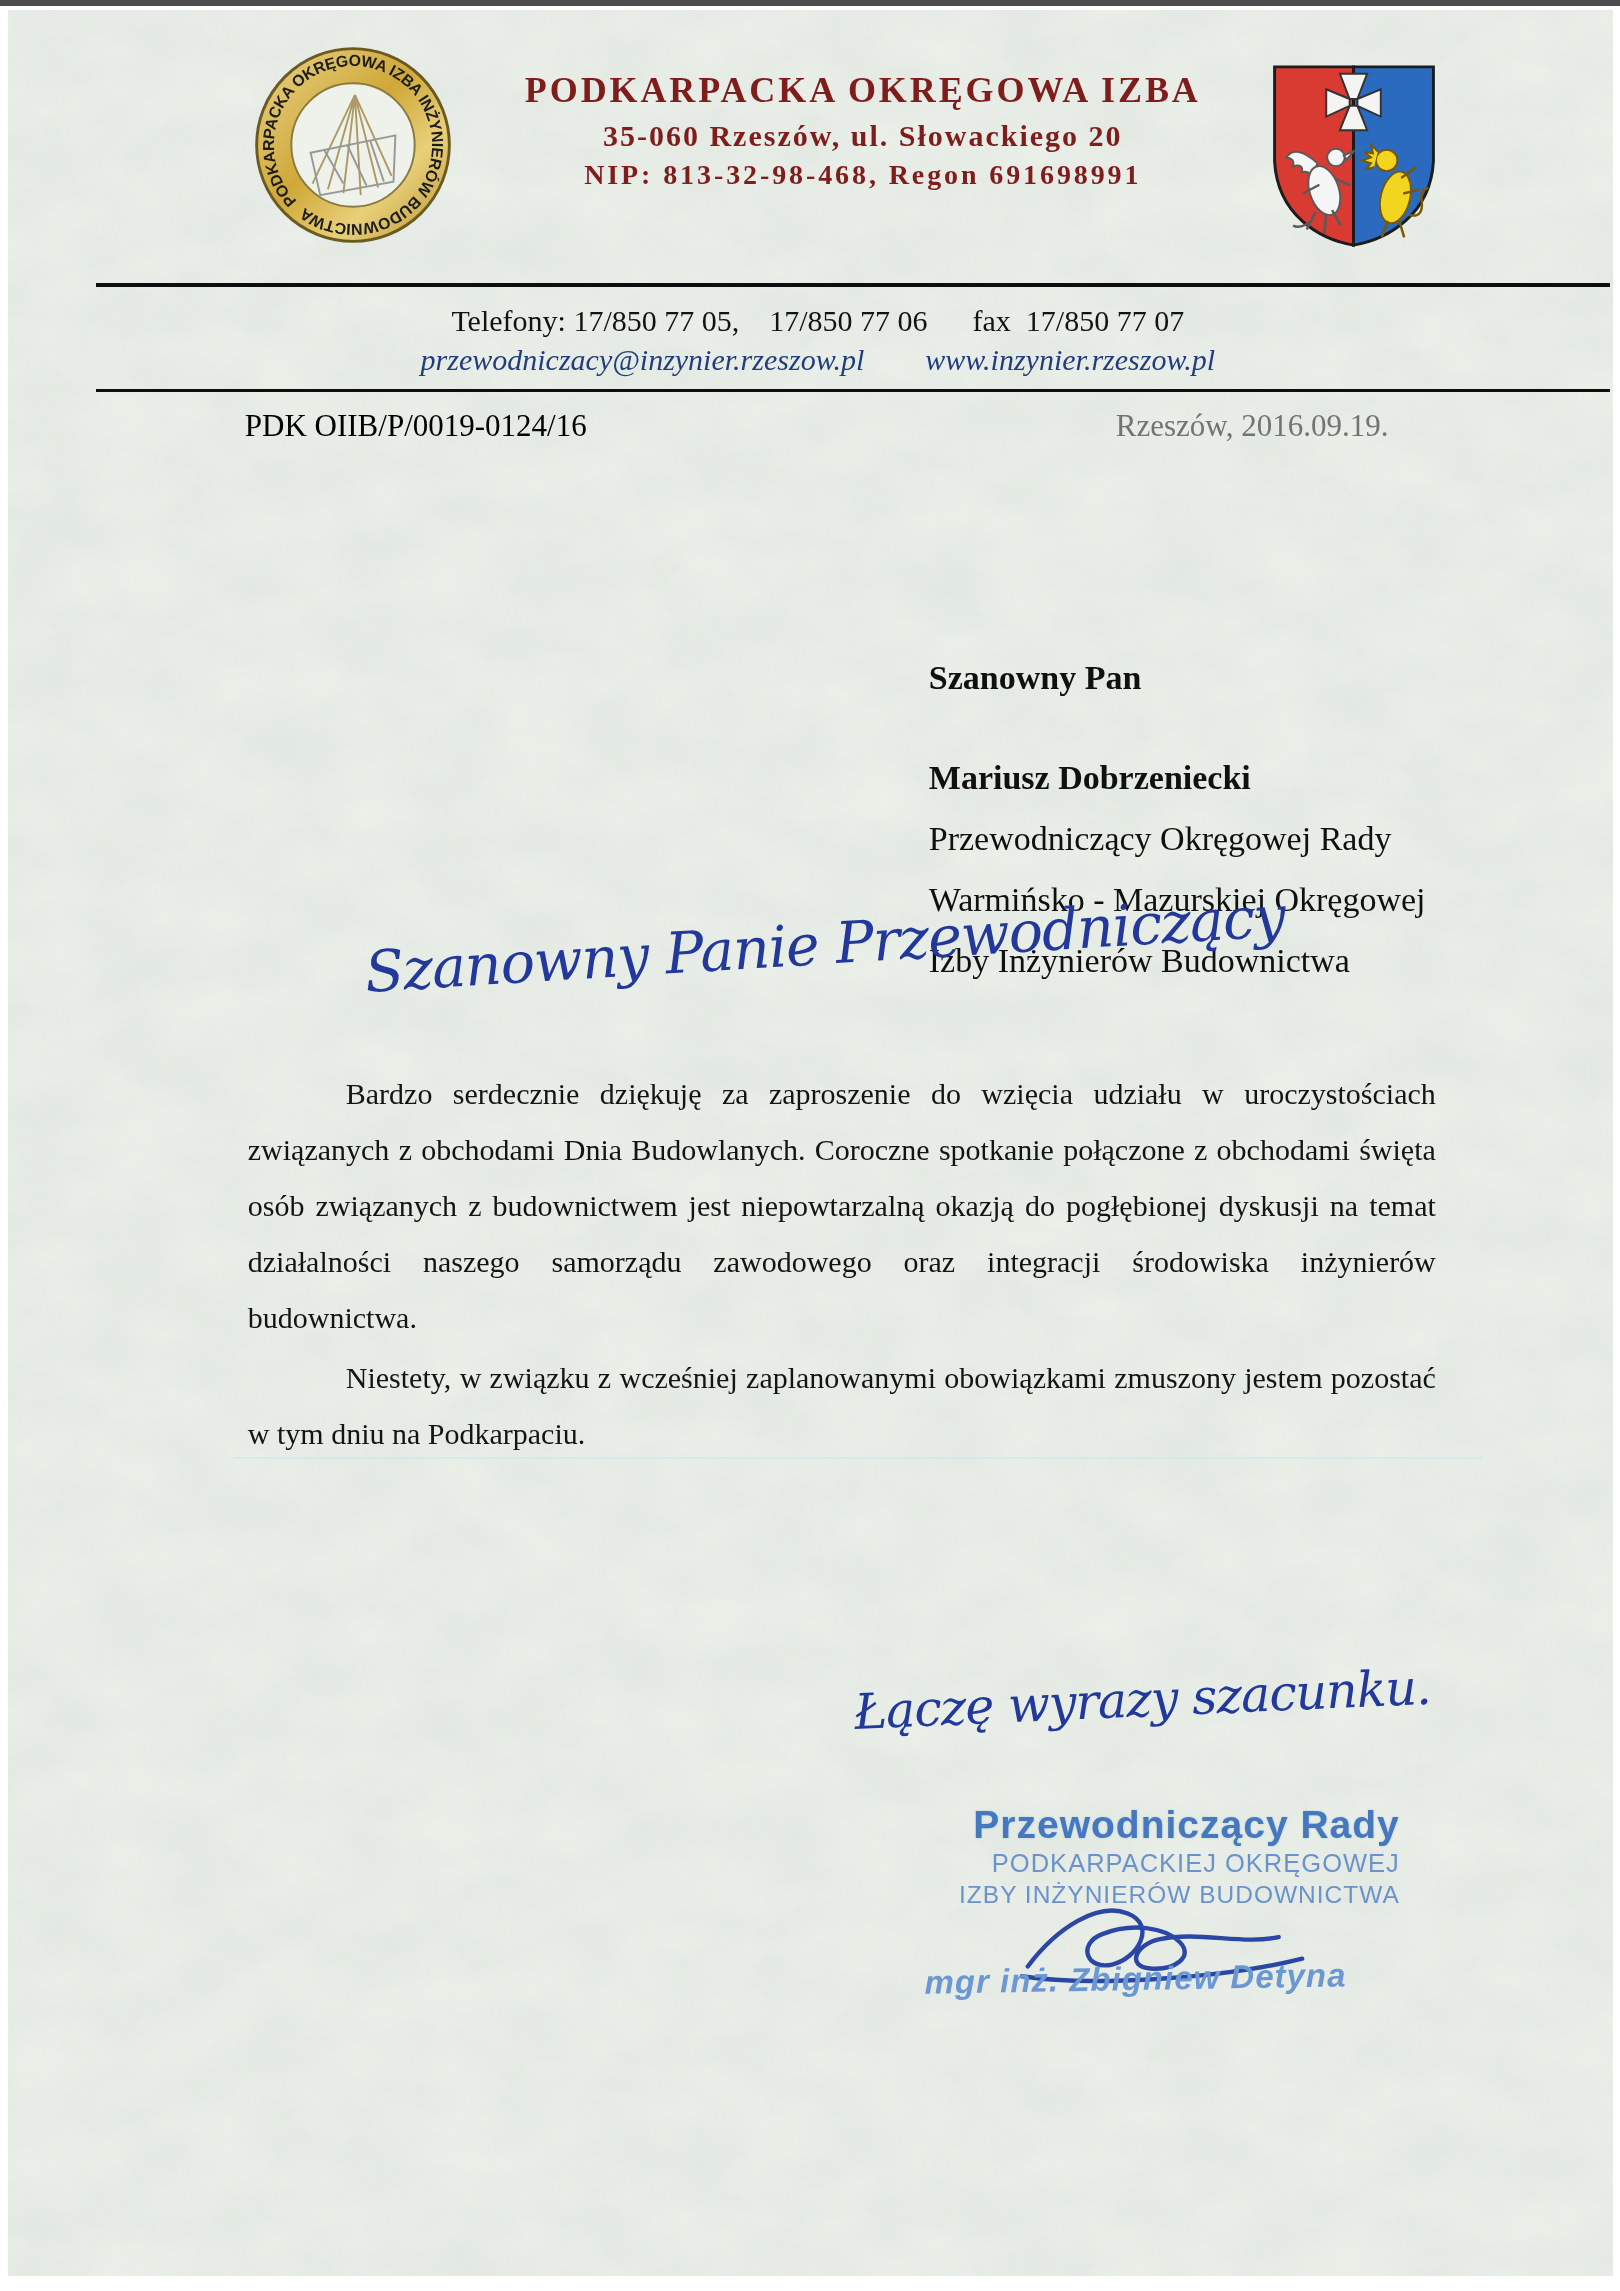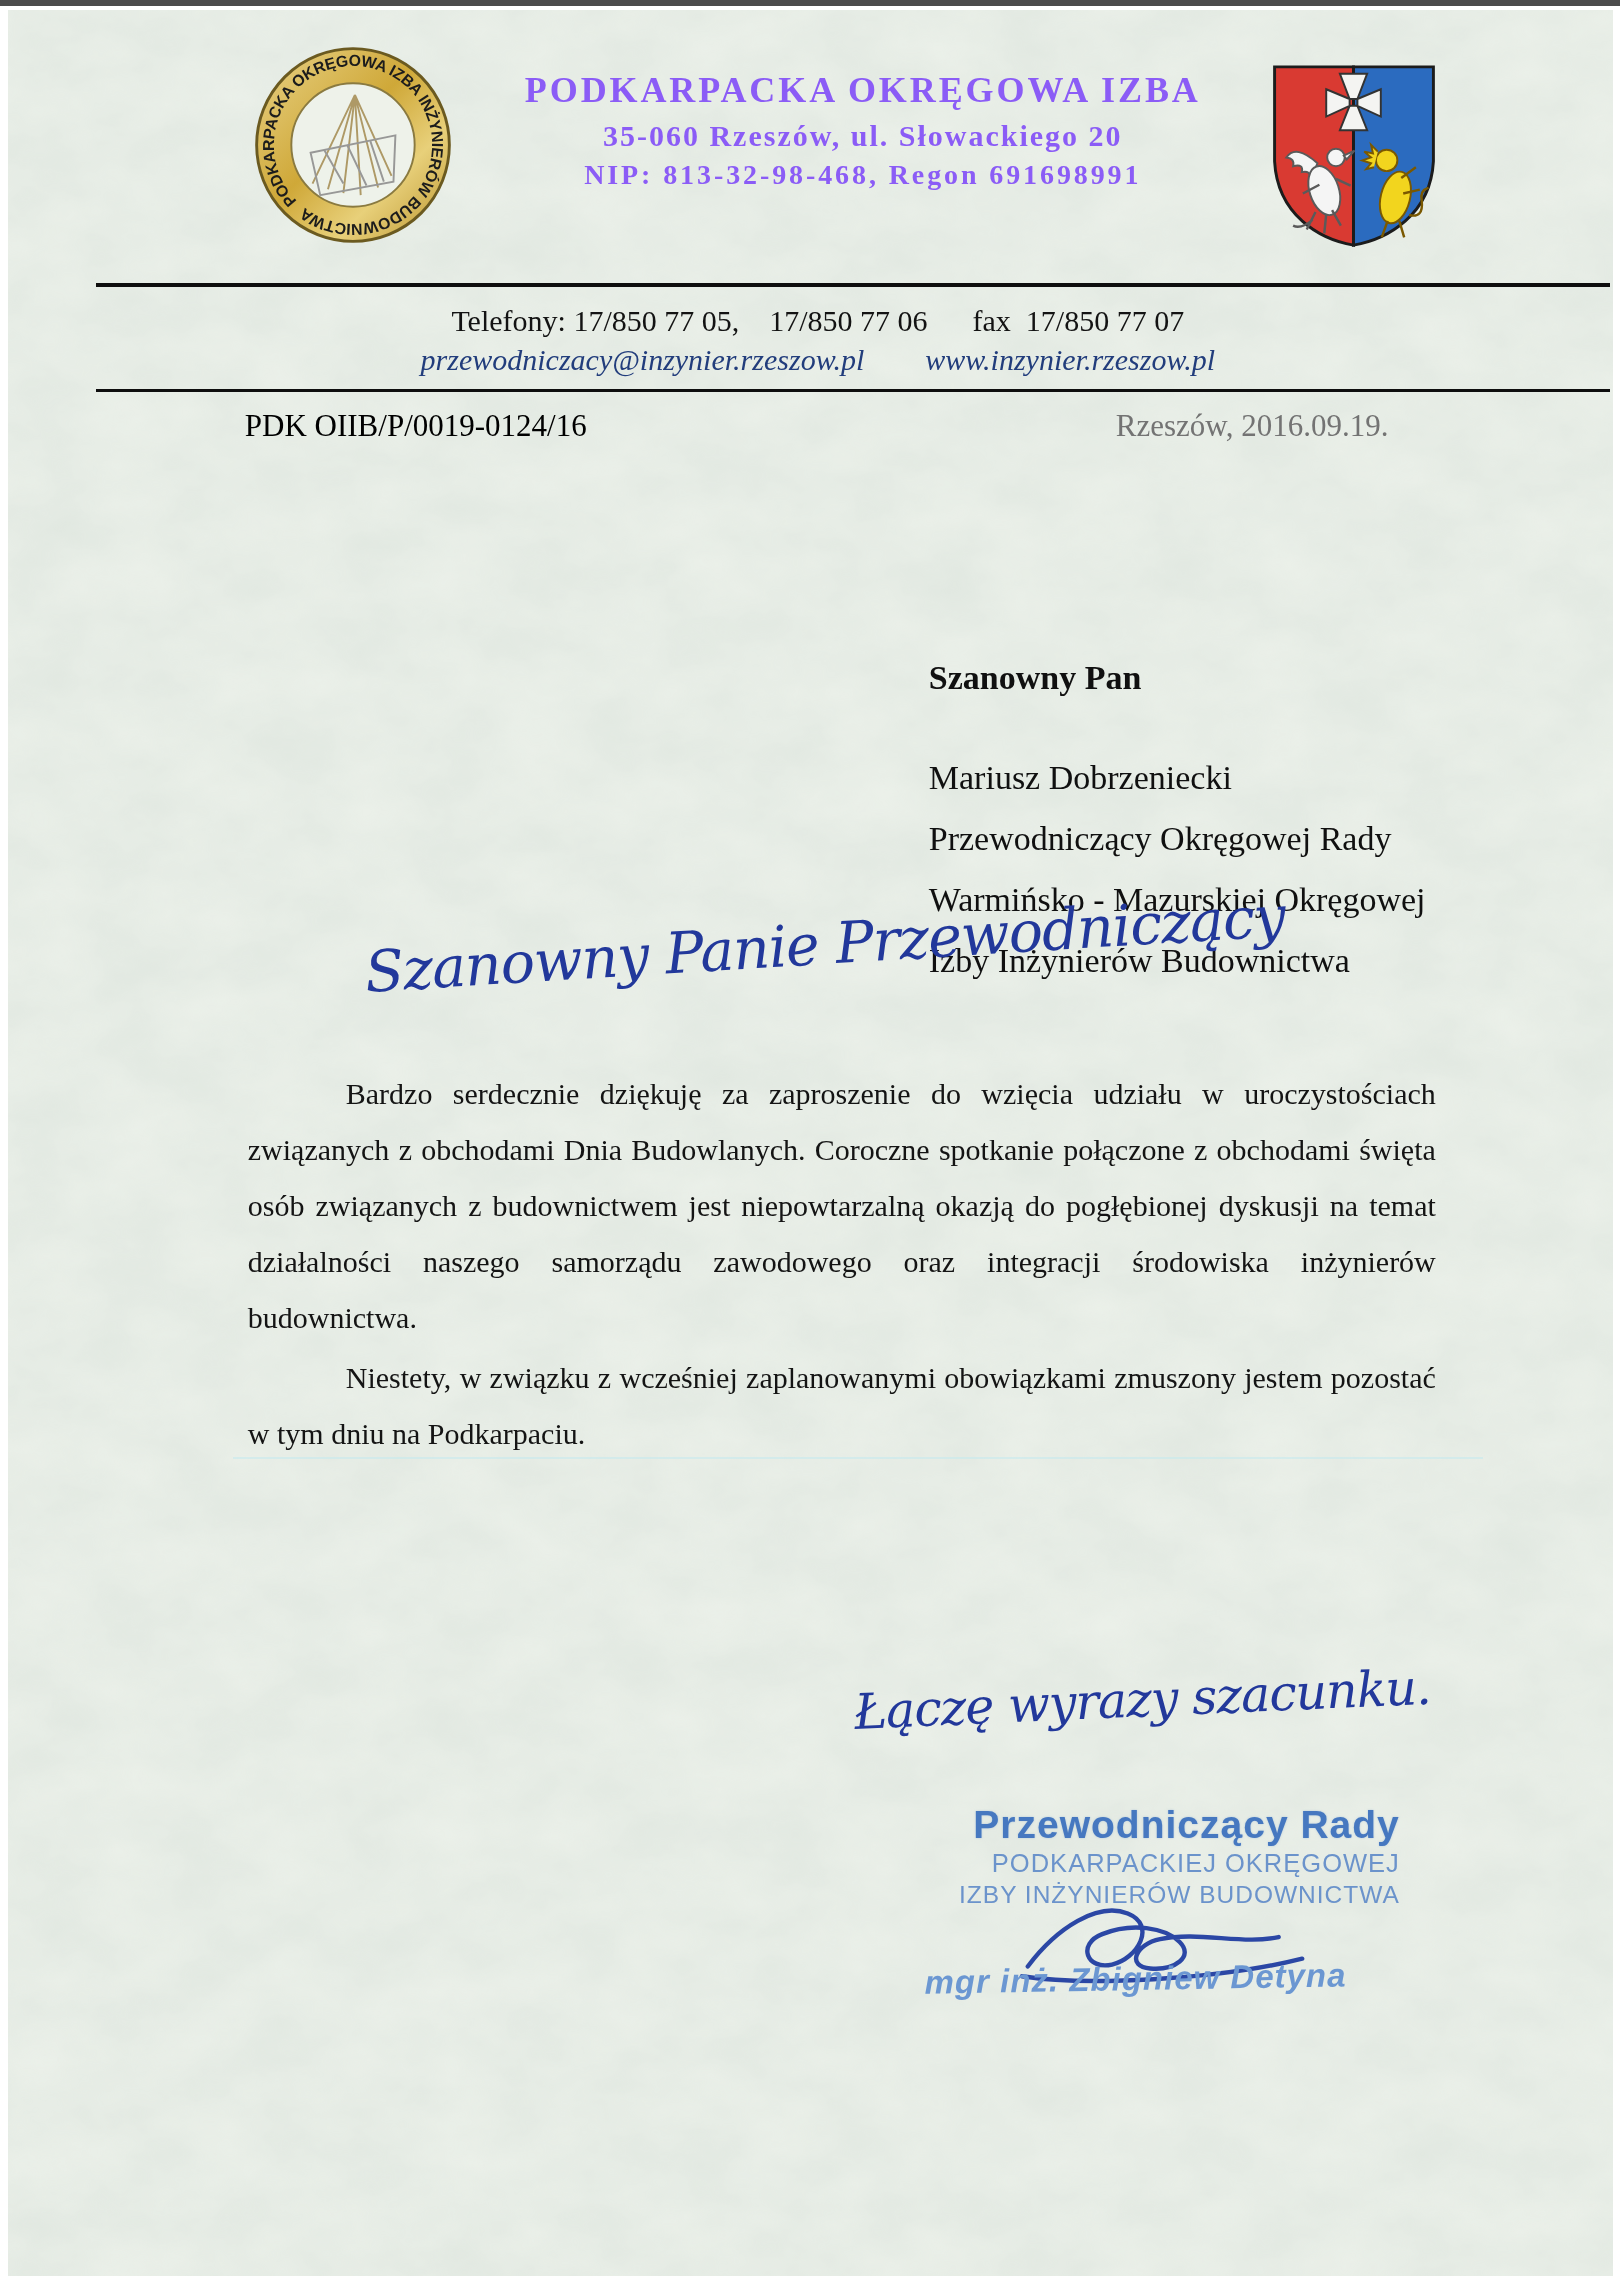--- a/index.html
+++ b/index.html
@@ -5,38 +5,38 @@
   html,body{margin:0;padding:0;background:#ffffff;}
   body{width:1620px;height:2292px;position:relative;overflow:hidden;
        font-family:"Liberation Serif", serif;}
   .abs{position:absolute;}
   
   .top-strip{position:absolute;left:0;top:0;width:1620px;height:5.9px;background:#4c4c4c;}
   .scan{position:absolute;left:7.8px;top:9.8px;width:1605px;height:2266px;overflow:hidden;background:#ecf1ea;}
   .marble{position:absolute;left:0;top:0;width:100%;height:100%;}
   
   .seal{left:235px;top:29px;width:220px;height:212px;}
-  .header-text{left:453px;top:57px;width:804px;text-align:center;color:#8b5cf6;font-weight:bold;}
+  .header-text{left:453px;top:57px;width:804px;text-align:center;color:#7f1d1d;font-weight:bold;}
   .header-text .l1{font-size:36px;letter-spacing:2.9px;line-height:46px;}
   .header-text .l2{font-size:36px;letter-spacing:2.9px;line-height:46px;}
   .header-text .l3{font-size:30px;letter-spacing:2px;line-height:41px;margin-top:2px;}
   .header-text .l4{font-size:28px;letter-spacing:2.9px;line-height:37px;text-align:center;}
   .coa{left:1259px;top:51px;width:174px;height:190px;}
   .rule{background:#0e0e0e;}
   .rule1{left:88px;top:273px;width:1514px;height:3.9px;}
   .rule2{left:88px;top:379px;width:1514px;height:2.9px;}
   .phones{left:0;top:294px;width:1620px;text-align:center;font-size:30px;color:#131313;white-space:pre;}
   .weblinks{left:0;top:333px;width:1620px;display:flex;justify-content:center;gap:61px;
             font-style:italic;font-size:30px;color:#223d7c;}
   .refno{left:237px;top:398px;font-size:31px;color:#000000;}
   .placedate{left:1108px;top:398px;font-size:31px;color:#737373;}
   
   .addressee{left:921px;top:637px;font-size:34px;line-height:61px;color:#101010;}
   .addressee .sal{font-weight:bold;margin-bottom:39px;}
-  .addressee .nm{font-weight:normal;}
+  .addressee .nm{font-weight:bold;}
   
   .hand{color:#22389b;font-family:"DejaVu Serif", serif;font-style:italic;letter-spacing:-1px;}
   .greeting{left:355px;top:929px;font-size:57px;transform:rotate(-3.5deg);transform-origin:left top;}
   .closing{left:845px;top:1674px;font-size:49px;transform:rotate(-2.5deg);transform-origin:left top;}
   
   .para{left:240px;width:1188px;font-size:30px;line-height:56px;text-align:justify;
         text-indent:98px;color:#141414;}
   .p1{top:1056px;}
   .p2{top:1340px;}
   .p3{top:1455px;}

